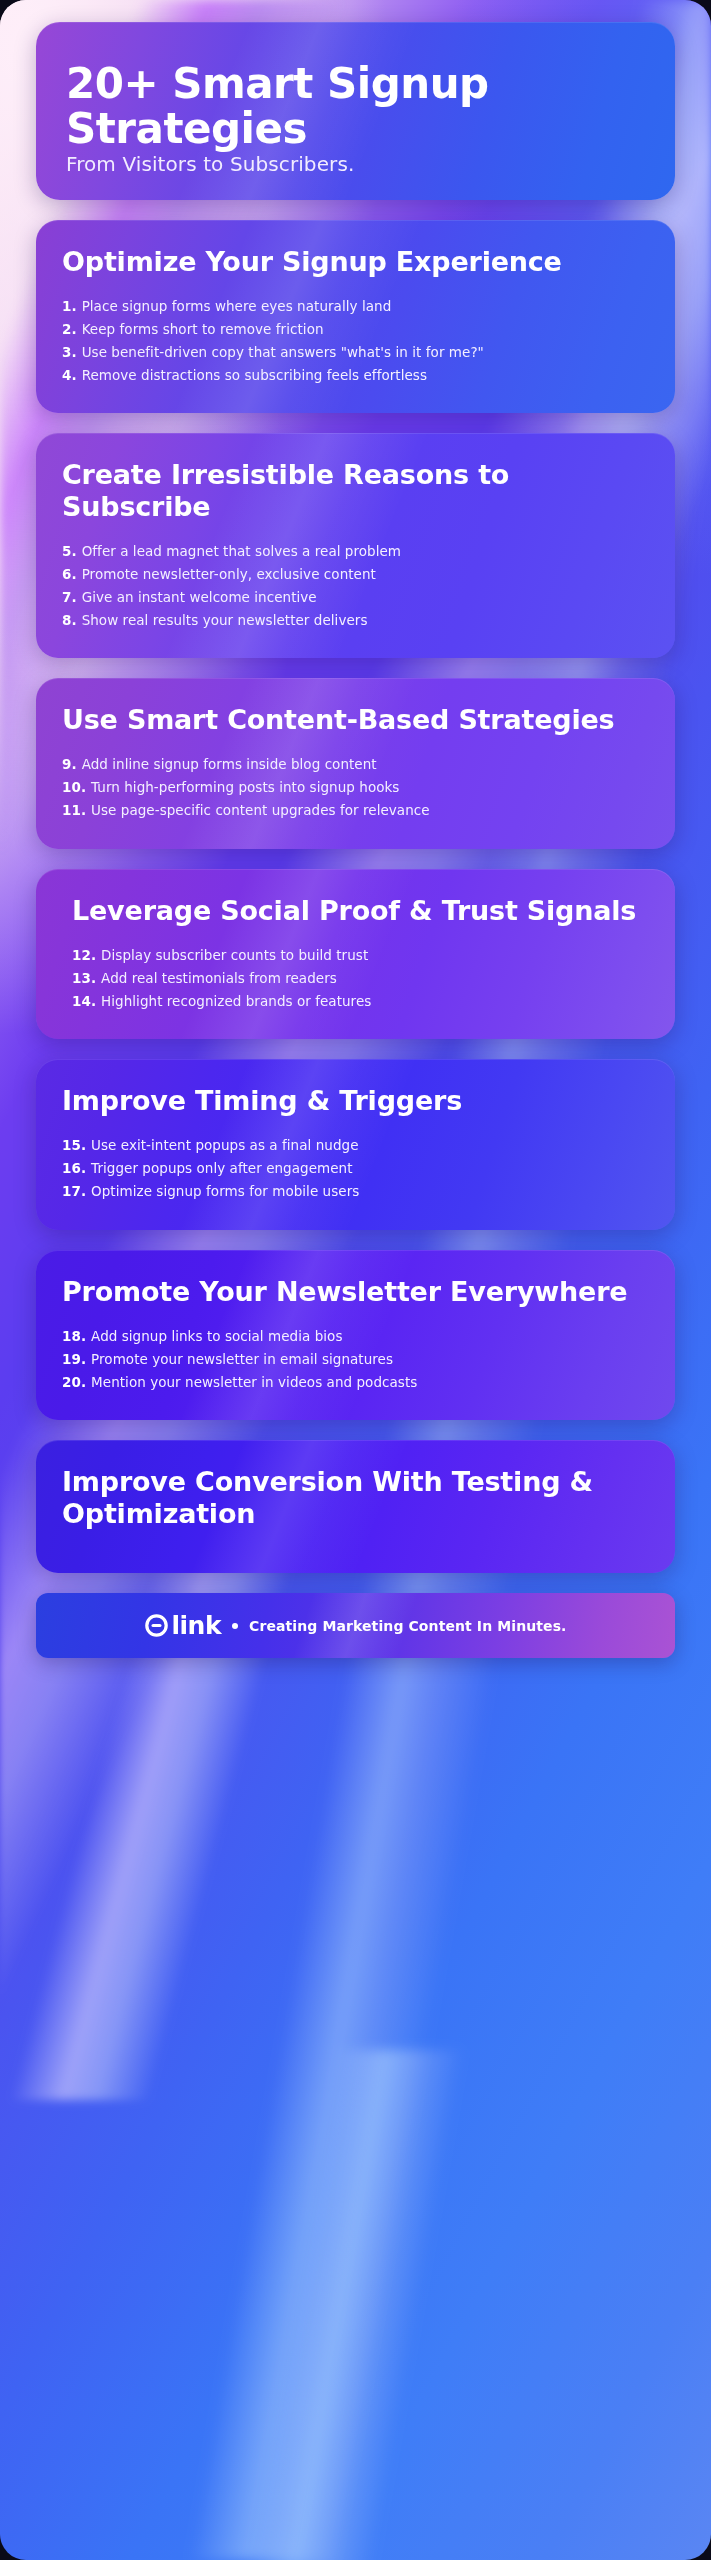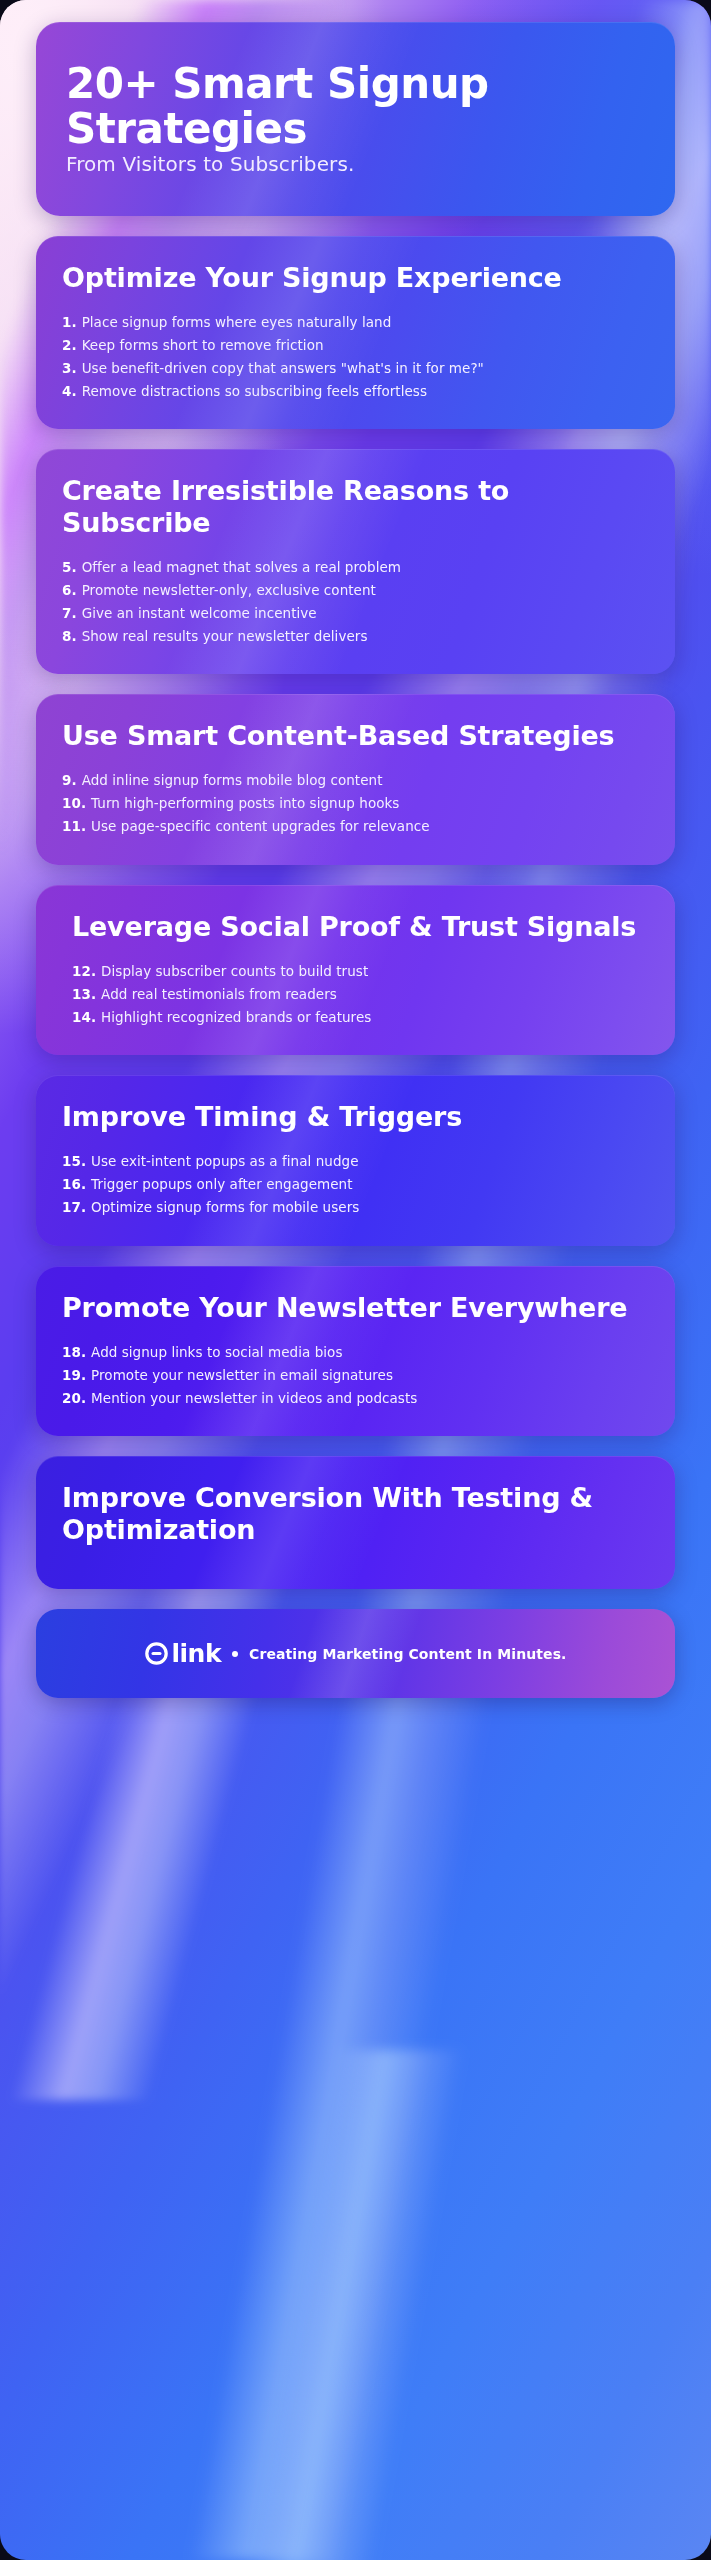--- a/index.html
+++ b/index.html
@@ -108,21 +108,21 @@
     background:linear-gradient(112deg,
       rgba(255,255,255,0) 0%, rgba(255,255,255,0) 30%,
       rgba(255,255,255,.12) 40%, rgba(255,255,255,.05) 46%,
       rgba(255,255,255,0) 54%, rgba(255,255,255,0) 100%);
     pointer-events:none;
   }
   .card > * { position:relative; z-index:2; }
 
   
   .hero {
-    padding:40px 30px 40px 30px;
+    padding:40px 30px 24px 30px;
     border-radius:24px;
     background:linear-gradient(105deg,#9747d6 0%, #8048df 16%, #6347e8 34%, #4a4ced 52%, #3b57ef 70%, #3362f0 86%, #2f68f0 100%);
   }
   .hero-title {
     font-size:42px;
     line-height:1.07;
     font-weight:800;
     color:#fff;
     letter-spacing:-.5px;
   }
@@ -161,22 +161,22 @@
   .c2 { background:linear-gradient(108deg,#9048d6 0%, #8b46dd 12%, #7b45e6 26%, #6742ee 40%, #5a3ff2 54%, #5941f3 68%, #5a49f3 84%, #5b52f2 100%); }
   .c3 { background:linear-gradient(108deg,#8f43d2 0%, #8b41d8 14%, #8340e2 30%, #7a3fea 46%, #743df0 60%, #7442f1 76%, #7649ef 90%, #7850ee 100%); }
   .c4 { background:linear-gradient(108deg,#8a36d6 0%, #8434dc 14%, #7c33e4 30%, #7433ec 46%, #7036f0 60%, #7640f0 76%, #7d4def 90%, #8356ed 100%);padding-left:36px; }
   .c5 { background:linear-gradient(108deg,#5a2ae4 0%, #5527e8 12%, #4c27ef 26%, #4529f3 40%, #4030f4 54%, #4239f3 70%, #4a48f2 86%, #5156f0 100%); }
   .c6 { background:linear-gradient(108deg,#4a1ce6 0%, #4a1ae9 12%, #4c1bee 26%, #5420f2 40%, #5a25f3 54%, #6130f2 70%, #6a3ef0 86%, #7049ee 100%); }
   .c7 { background:linear-gradient(108deg,#3a20e0 0%, #3a1ee6 12%, #3e1fee 26%, #461ff3 40%, #5021f4 54%, #5a26f3 70%, #6430f1 86%, #6a3bf0 100%); }
 
   
   .footer {
     margin:10px 36px 0 36px;
-    border-radius:22px;
-    padding:32px 0;
+    border-radius:12px;
+    padding:20px 0;
     display:flex;
     align-items:center;
     justify-content:center;
     gap:11px;
     background:linear-gradient(100deg,#2b3fe0 0%, #3335e6 18%, #4530ea 36%, #5a33e8 54%, #7b3ee3 72%, #9a4ad9 88%, #aa53d4 100%);
     box-shadow:0 5px 20px rgba(30,12,80,.3);
     position:relative; z-index:3;
     overflow:hidden;
   }
   .footer::after{
@@ -254,21 +254,21 @@
             <span class="txt">Show real results your newsletter delivers</span>
           </li>
       </ul>
     </div>
 
     <div class="card c3">
       <div class="card-title">Use Smart Content-Based Strategies</div>
       <ul class="items">
         <li>
             <span class="num">9.</span>
-            <span class="txt">Add inline signup forms mobile blog content</span>
+            <span class="txt">Add inline signup forms inside blog content</span>
           </li>
         <li>
             <span class="num">10.</span>
             <span class="txt">Turn high-performing posts into signup hooks</span>
           </li>
         <li>
             <span class="num">11.</span>
             <span class="txt">Use page-specific content upgrades for relevance</span>
           </li>
       </ul>

